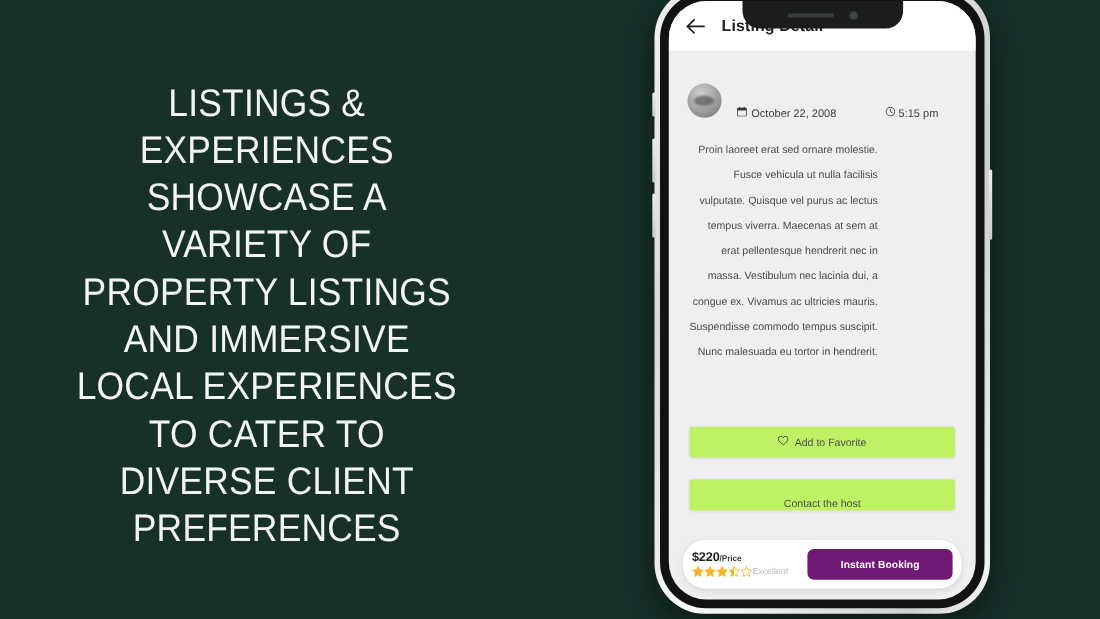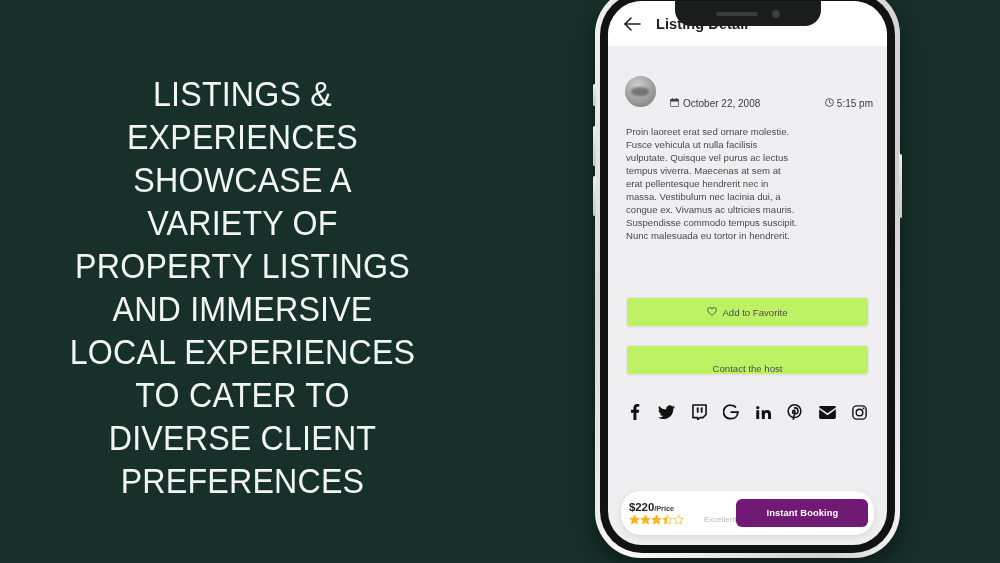--- a/index.html
+++ b/index.html
@@ -145,32 +145,33 @@
   }
   .meta-date {
     margin-left: 48px;
     font-size: 10px;
     color: #3b3b3b;
     display: flex; align-items: center; gap: 4px;
     font-weight: 400;
   }
   .meta-time {
     position: absolute;
-    right: 0;
+    right: 20px;
     font-size: 10px;
     color: #3b3b3b;
     display: flex; align-items: center; gap: 3px;
   }
   .body-text {
     margin-top: 9px;
     padding: 0 6px 0 4px;
     font-size: 9.6px;
-    line-height: 13px;
+    line-height: 23px;
     color: #4a4a4a;
     width: 182px;
+    text-align: right;
   }
 
   .action-buttons {
     margin-top: 55px;
     padding: 0 4px;
   }
   .action-btn {
     height: 30px;
     background: #bef264;
     border: 1px solid #e3e3e3;
@@ -217,21 +218,21 @@
     letter-spacing: -.1px;
   }
   .price-line .per {
     font-size: 7.5px;
     font-weight: 700;
     color: #3a3a3a;
   }
   .stars-line {
     display: flex;
     align-items: center;
-    gap: 20px;
+    gap: 0;
     margin-top: 1px;
   }
   .stars { display: flex; gap: 0px; line-height: 1; }
   .star { width: 11px; height: 11px; display:block; }
   .rating-word {
     font-size: 8px;
     color: #b9b9b9;
     font-weight: 400;
   }
   .booking-btn {

